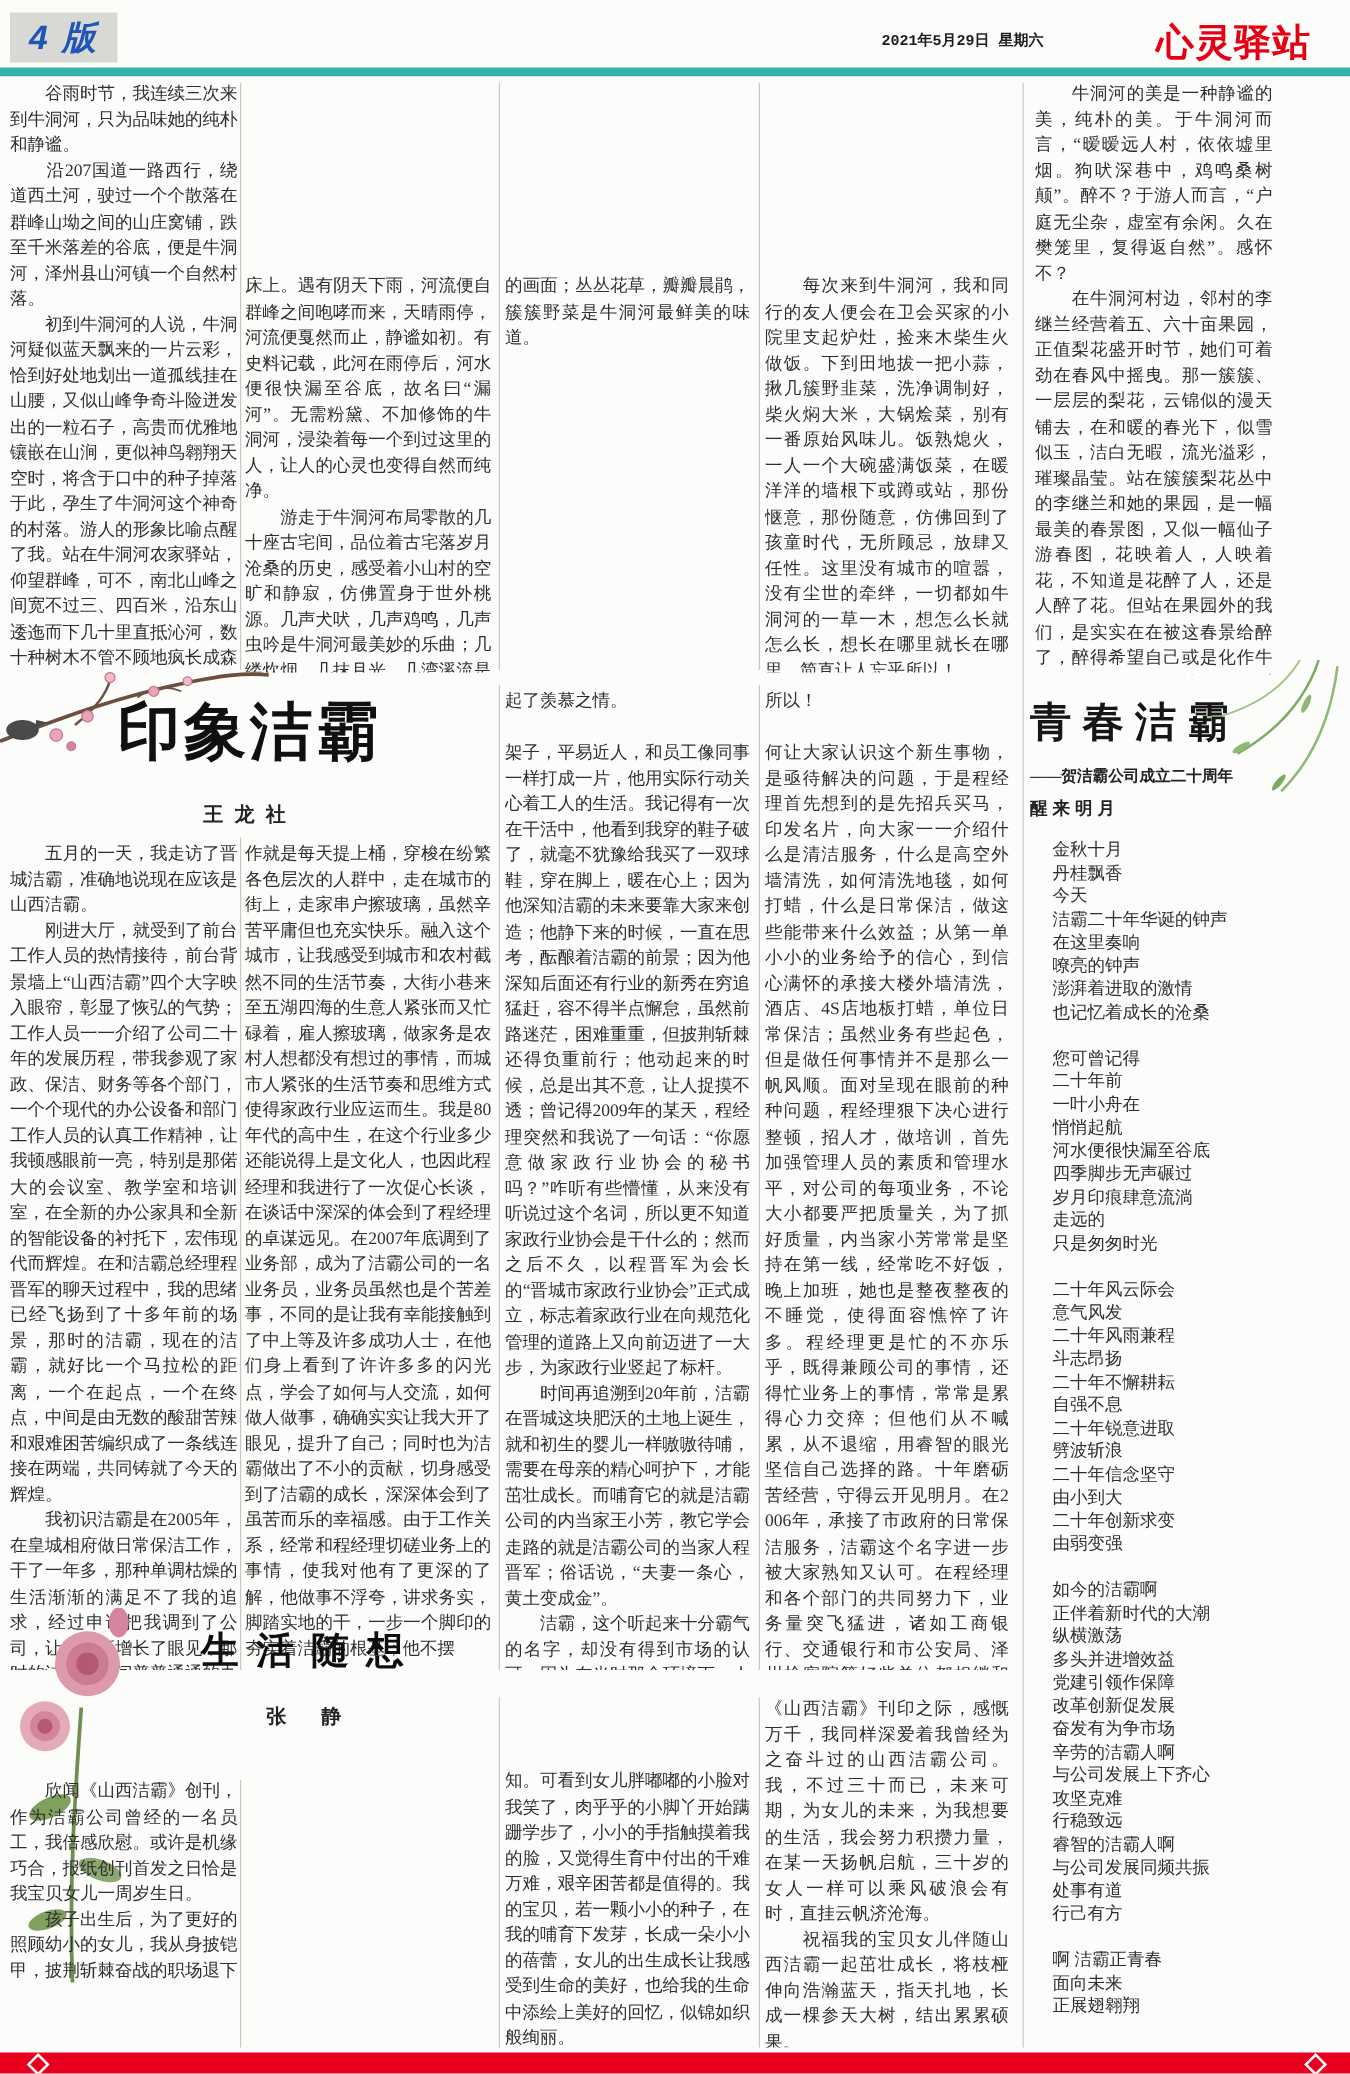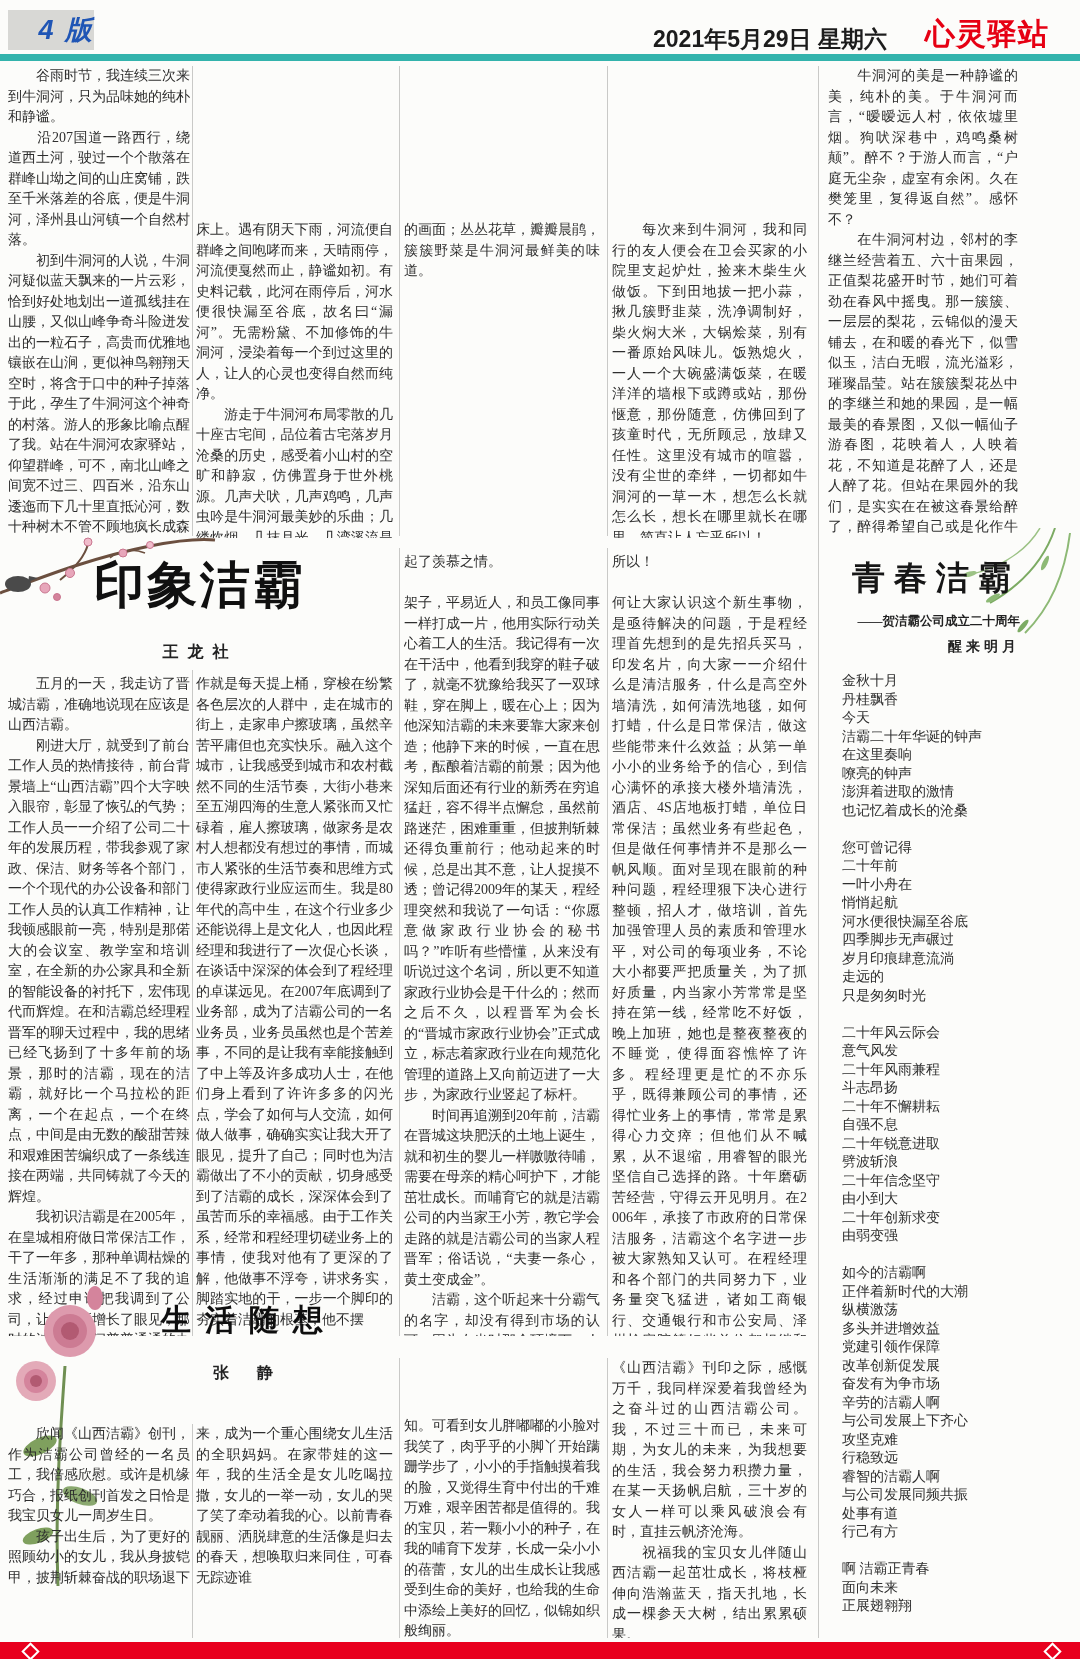--- a/index.html
+++ b/index.html
@@ -1,45 +1,45 @@
 <!DOCTYPE html>
 <html><head>
 <meta charset="utf-8">
 <style>
   html,body{margin:0;padding:0;background:#eee;}
   .page{position:relative;width:1080px;height:1659px;background:#fcfcfa;overflow:hidden;
         font-family:"Liberation Serif","DejaVu Serif",serif;color:#2b2b2b;}
   
   .edition-box{position:absolute;left:8px;top:10px;width:86px;height:40px;background:#d8d8d5;
-       display:flex;align-items:center;justify-content:flex-end;}
+       display:flex;align-items:center;justify-content:center;}
   .edition-box span{font-family:"Liberation Sans",sans-serif;font-weight:900;font-style:italic;
        font-size:27px;color:#1f55b5;letter-spacing:2px;}
   .date{position:absolute;left:640px;top:24px;width:260px;text-align:center;
-       font-family:Liberation Sans, sans-serif;font-weight:700;font-size:23px;color:#1c1c1c;}
+       font-family:Liberation Mono, monospace;font-weight:700;font-size:12px;color:#1c1c1c;}
   .masthead{position:absolute;left:925px;top:14px;width:140px;
        font-family:"Liberation Sans",sans-serif;font-weight:900;font-size:30px;color:#e60013;letter-spacing:1px;}
   .teal-rule{position:absolute;left:0;top:54px;width:1080px;height:7px;background:#33b3ac;}
   
   .vr{position:absolute;width:1px;background:#c9c9c7;}
   
   .col{position:absolute;overflow:hidden;font-size:14px;line-height:20.5px;
        text-align:justify;word-break:break-all;color:#2e2e2e;}
   .col .ln{text-align:justify;}
   
   .a1-head{position:absolute;left:290px;top:90px;width:480px;text-align:center;}
   .a1-title{font-family:"Liberation Sans",sans-serif;font-weight:900;font-size:58px;
        letter-spacing:8px;color:#0e0e0e;}
   .a1-author{margin-top:16px;font-size:17px;letter-spacing:5px;color:#222;}
   
   .a2-head{position:absolute;left:40px;top:552px;width:320px;text-align:center;}
   .a2-title{font-weight:900;font-size:50px;letter-spacing:3px;color:#101010;}
   .a2-author{position:absolute;left:8px;top:642px;width:384px;text-align:center;
        font-size:16px;font-weight:700;letter-spacing:9px;color:#222;}
   
-  .a3-head{position:absolute;left:824px;top:556px;width:196px;text-align:right;}
+  .a3-head{position:absolute;left:824px;top:556px;width:196px;text-align:left;}
   .a3-title{font-weight:900;font-size:33px;letter-spacing:9px;color:#161616;}
   .a3-subtitle{margin-top:12px;font-size:12.5px;font-weight:700;color:#222;}
   .a3-author{margin-top:8px;font-size:14px;font-weight:700;letter-spacing:4px;color:#222;}
   .poem{position:absolute;left:842px;top:672px;width:176px;height:950px;overflow:hidden;
        font-size:14px;line-height:18.5px;color:#2e2e2e;}
   .poem .ln{text-align:left;}
   
   .a4-head{position:absolute;left:103px;top:1300px;width:292px;text-align:center;}
   .a4-title{font-family:"Liberation Sans",sans-serif;font-weight:900;font-size:30px;
        letter-spacing:14px;color:#0e0e0e;}
@@ -213,23 +213,20 @@
     <ellipse cx="85" cy="12" rx="8" ry="12" fill="#d4849c"></ellipse>
   </svg>
   <div class="a4-head">
     <div class="a4-title">生活随想</div>
     <div class="a4-author">张 静</div>
   </div>
   <div class="col" style="left:8px;top:1424px;width:182px;height:214px">
       <div class="ln">　　欣闻《山西洁霸》创刊，作为洁霸公司曾经的一名员工，我倍感欣慰。或许是机缘巧合，报纸创刊首发之日恰是我宝贝女儿一周岁生日。</div>
       <div class="ln">　　孩子出生后，为了更好的照顾幼小的女儿，我从身披铠甲，披荆斩棘奋战的职场退下</div>
     </div>
-  <div class="col" style="left:196px;top:1424px;width:197px;height:214px">
-      <div class="ln">来，成为一个重心围绕女儿生活的全职妈妈。在家带娃的这一年，我的生活全是女儿吃喝拉撒，女儿的一举一动，女儿的哭了笑了牵动着我的心。以前青春靓丽、洒脱肆意的生活像是归去的春天，想唤取归来同住，可春无踪迹谁</div>
-    </div>
   <div class="col" style="left:404px;top:1416px;width:196px;height:280px">
       <div class="ln">知。可看到女儿胖嘟嘟的小脸对我笑了，肉乎乎的小脚丫开始蹒跚学步了，小小的手指触摸着我的脸，又觉得生育中付出的千难万难，艰辛困苦都是值得的。我的宝贝，若一颗小小的种子，在我的哺育下发芽，长成一朵小小的蓓蕾，女儿的出生成长让我感受到生命的美好，也给我的生命中添绘上美好的回忆，似锦如织般绚丽。</div>
       <div class="ln">　　随着女儿的成长，我从哺乳期的忙乱渐渐解脱出来。今天，在我宝贝女儿一周岁生日，</div>
     </div>
   <div class="col" style="left:612px;top:1358px;width:195px;height:280px">
       <div class="ln">《山西洁霸》刊印之际，感慨万千，我同样深爱着我曾经为之奋斗过的山西洁霸公司。我，不过三十而已，未来可期，为女儿的未来，为我想要的生活，我会努力积攒力量，在某一天扬帆启航，三十岁的女人一样可以乘风破浪会有时，直挂云帆济沧海。</div>
       <div class="ln">　　祝福我的宝贝女儿伴随山西洁霸一起茁壮成长，将枝桠伸向浩瀚蓝天，指天扎地，长成一棵参天大树，结出累累硕果。</div>
     </div>
 
   <div class="red-bar"></div>

